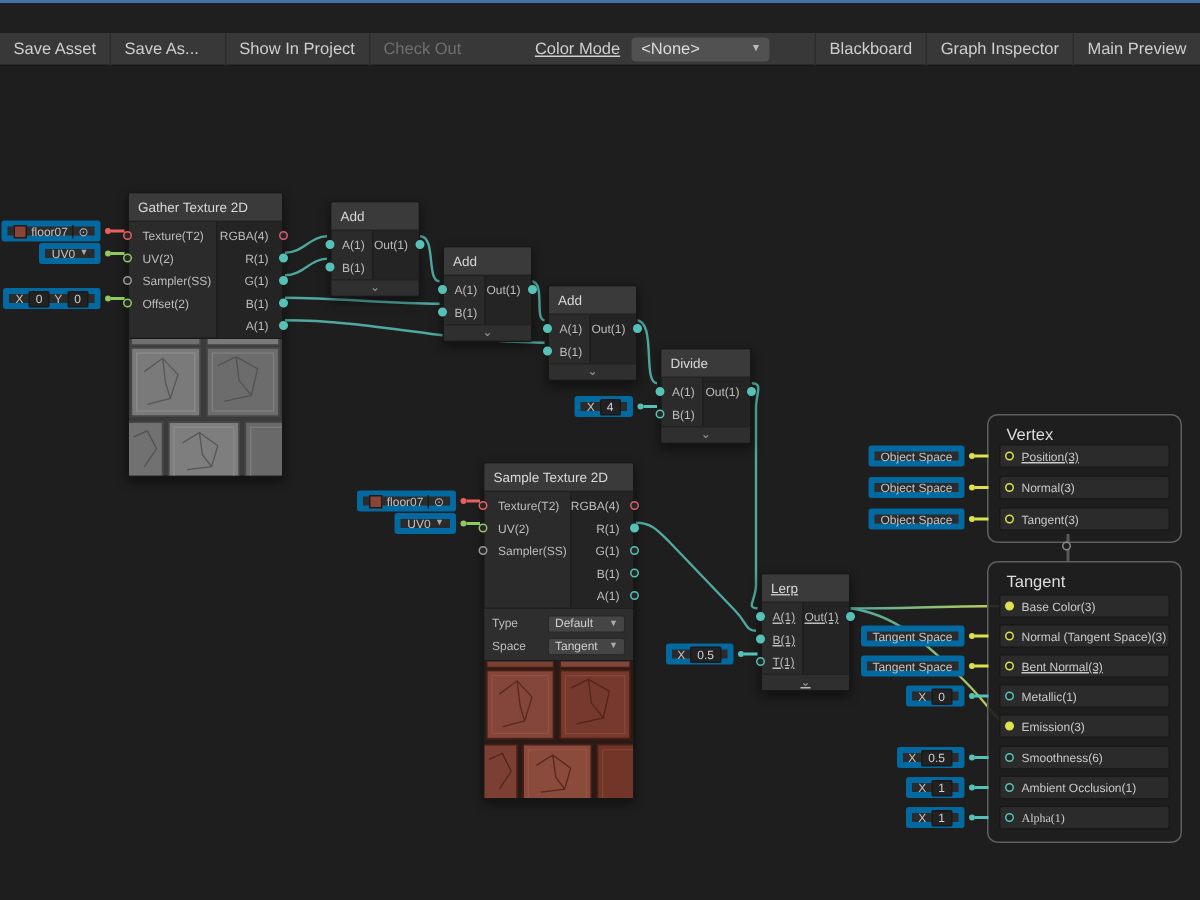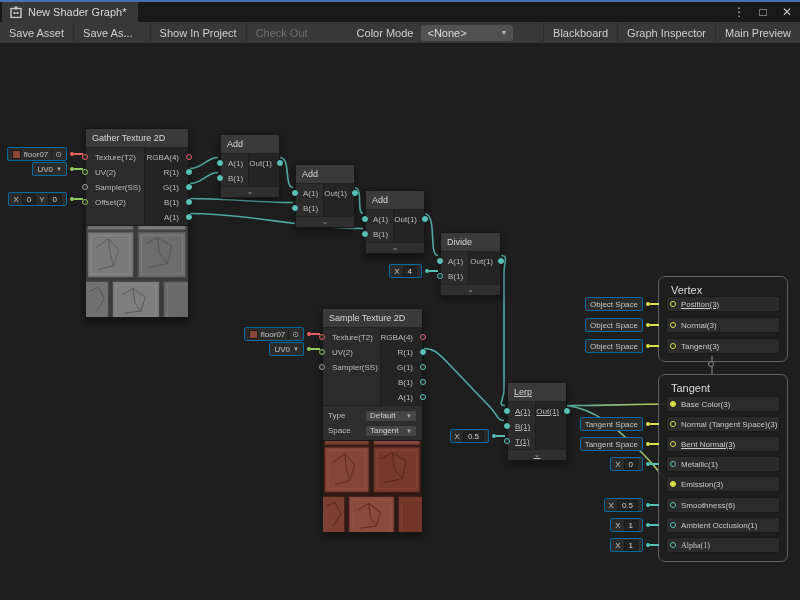--- a/index.html
+++ b/index.html
@@ -41,21 +41,21 @@
   .port.in{left:-4px;} .port.out{right:-4px;}
   .port.fill{background:var(--pc,#888);}
   .collapse{height:11px;border-top:1px solid #222;text-align:center;font-size:8px;line-height:9px;color:#9a9a9a;background:#2f2f2f;}
   .preview{display:block;width:100%;height:92px;border-top:1px solid #1a1a1a;}
   .nctrls{border-top:1px solid #1f1f1f;background:#2e2e2e;padding:2px 5px;}
   .crow{height:15px;display:flex;align-items:center;justify-content:space-between;font-size:8px;color:#bdbdbd;}
   .mini-drop{width:52px;height:12px;background:#454545;border:1px solid #2a2a2a;border-radius:2px;display:flex;align-items:center;justify-content:space-between;padding:0 4px;color:#d0d0d0;}
   .mini-drop .arr{font-size:6px;color:#aaa;}
   
   .ctrl{position:absolute;display:flex;align-items:center;height:14px;}
-  .pill{display:flex;align-items:center;gap:3px;background:#2b2b2b;border:1px solid #0369a1;border-radius:2px;height:14px;padding:0 4px;font-size:8px;color:#c4c4c4;white-space:nowrap;}
+  .pill{display:flex;align-items:center;gap:3px;background:#2b2b2b;border:4px solid #0369a1;border-radius:2px;height:14px;padding:0 4px;font-size:8px;color:#c4c4c4;white-space:nowrap;}
   .pill .pf-field{background:#222;border:1px solid #191919;border-radius:1px;padding:0 4px;min-width:12px;text-align:left;color:#d2d2d2;}
   .pill .thumb{width:9px;height:9px;background:#8a4438;border:1px solid #1a1a1a;}
   .pill .picker{border-left:1px solid #1b1b1b;padding-left:3px;color:#b8b8b8;font-size:8px;}
   .pill .arr{font-size:6px;color:#aaa;}
   .dot{width:4px;height:4px;border-radius:50%;background:var(--pc,#888);margin-left:3px;}
   .stub{width:9px;height:1.5px;background:var(--pc,#888);}
   
   .block{position:absolute;border:1px solid #5f5f5f;border-radius:7px;background:rgba(30,30,30,.92);}
   .btitle{font-size:11px;color:#dcdcdc;padding:7px 0 0 12px;}
   .bbar{position:absolute;left:8px;width:114px;height:16px;background:#2b2b2b;border:1px solid #191919;border-radius:2px;display:flex;align-items:center;padding-left:14px;font-size:8px;color:#c9c9c9;white-space:nowrap;overflow:hidden;}
@@ -63,46 +63,30 @@
   .bport.fill{background:var(--pc,#888);}
   .connector{position:absolute;left:711px;top:356px;width:2px;height:18px;background:#585858;}
   .connector .knob{position:absolute;left:-3px;top:5px;width:6px;height:6px;border:1px solid #8a8a8a;border-radius:50%;background:#1e1e1e;}
 </style>
 </head>
 <body>
 
 <div id="window">
 
   <div class="focusline"></div>
-  <div class="tabstrip">
-    <div class="tab">
-      <svg width="12" height="12" viewBox="0 0 12 12">
-        <rect x="4.5" y="0.5" width="3" height="3" fill="#c9c9c9"></rect>
-        <rect x="1" y="2.5" width="10" height="9" fill="none" stroke="#c9c9c9" stroke-width="1.4"></rect>
-        <rect x="3.5" y="6" width="2" height="2" fill="#c9c9c9"></rect>
-          <rect x="6.5" y="6" width="2" height="2" fill="#c9c9c9"></rect>
-      </svg>
-      <span>New Shader Graph*</span>
-    </div>
-    <div class="winbtns">
-      <span>⋮</span>
-      <span>□</span>
-      <span>✕</span>
-    </div>
-  </div>
 
   <div class="toolbar">
     <div class="tbtn">Save Asset</div>
     <div class="tsep"></div>
     <div class="tbtn">Save As...</div>
     <div class="tsep" style="margin-left:8px;"></div>
     <div class="tbtn">Show In Project</div>
     <div class="tsep"></div>
     <div class="tbtn disabled">Check Out</div>
-    <div class="tlabel" style="margin-left:22px;">Color Mode</div>
+    <div class="tlabel" style="margin-left:22px;text-decoration:underline;">Color Mode</div>
     <div class="tdrop">
       <span>&lt;None&gt;</span>
       <span class="arr">▼</span>
     </div>
     <div class="tright">
       <div class="tsep"></div>
       <div class="tbtn">Blackboard</div>
       <div class="tsep"></div>
       <div class="tbtn">Graph Inspector</div>
       <div class="tsep"></div>

